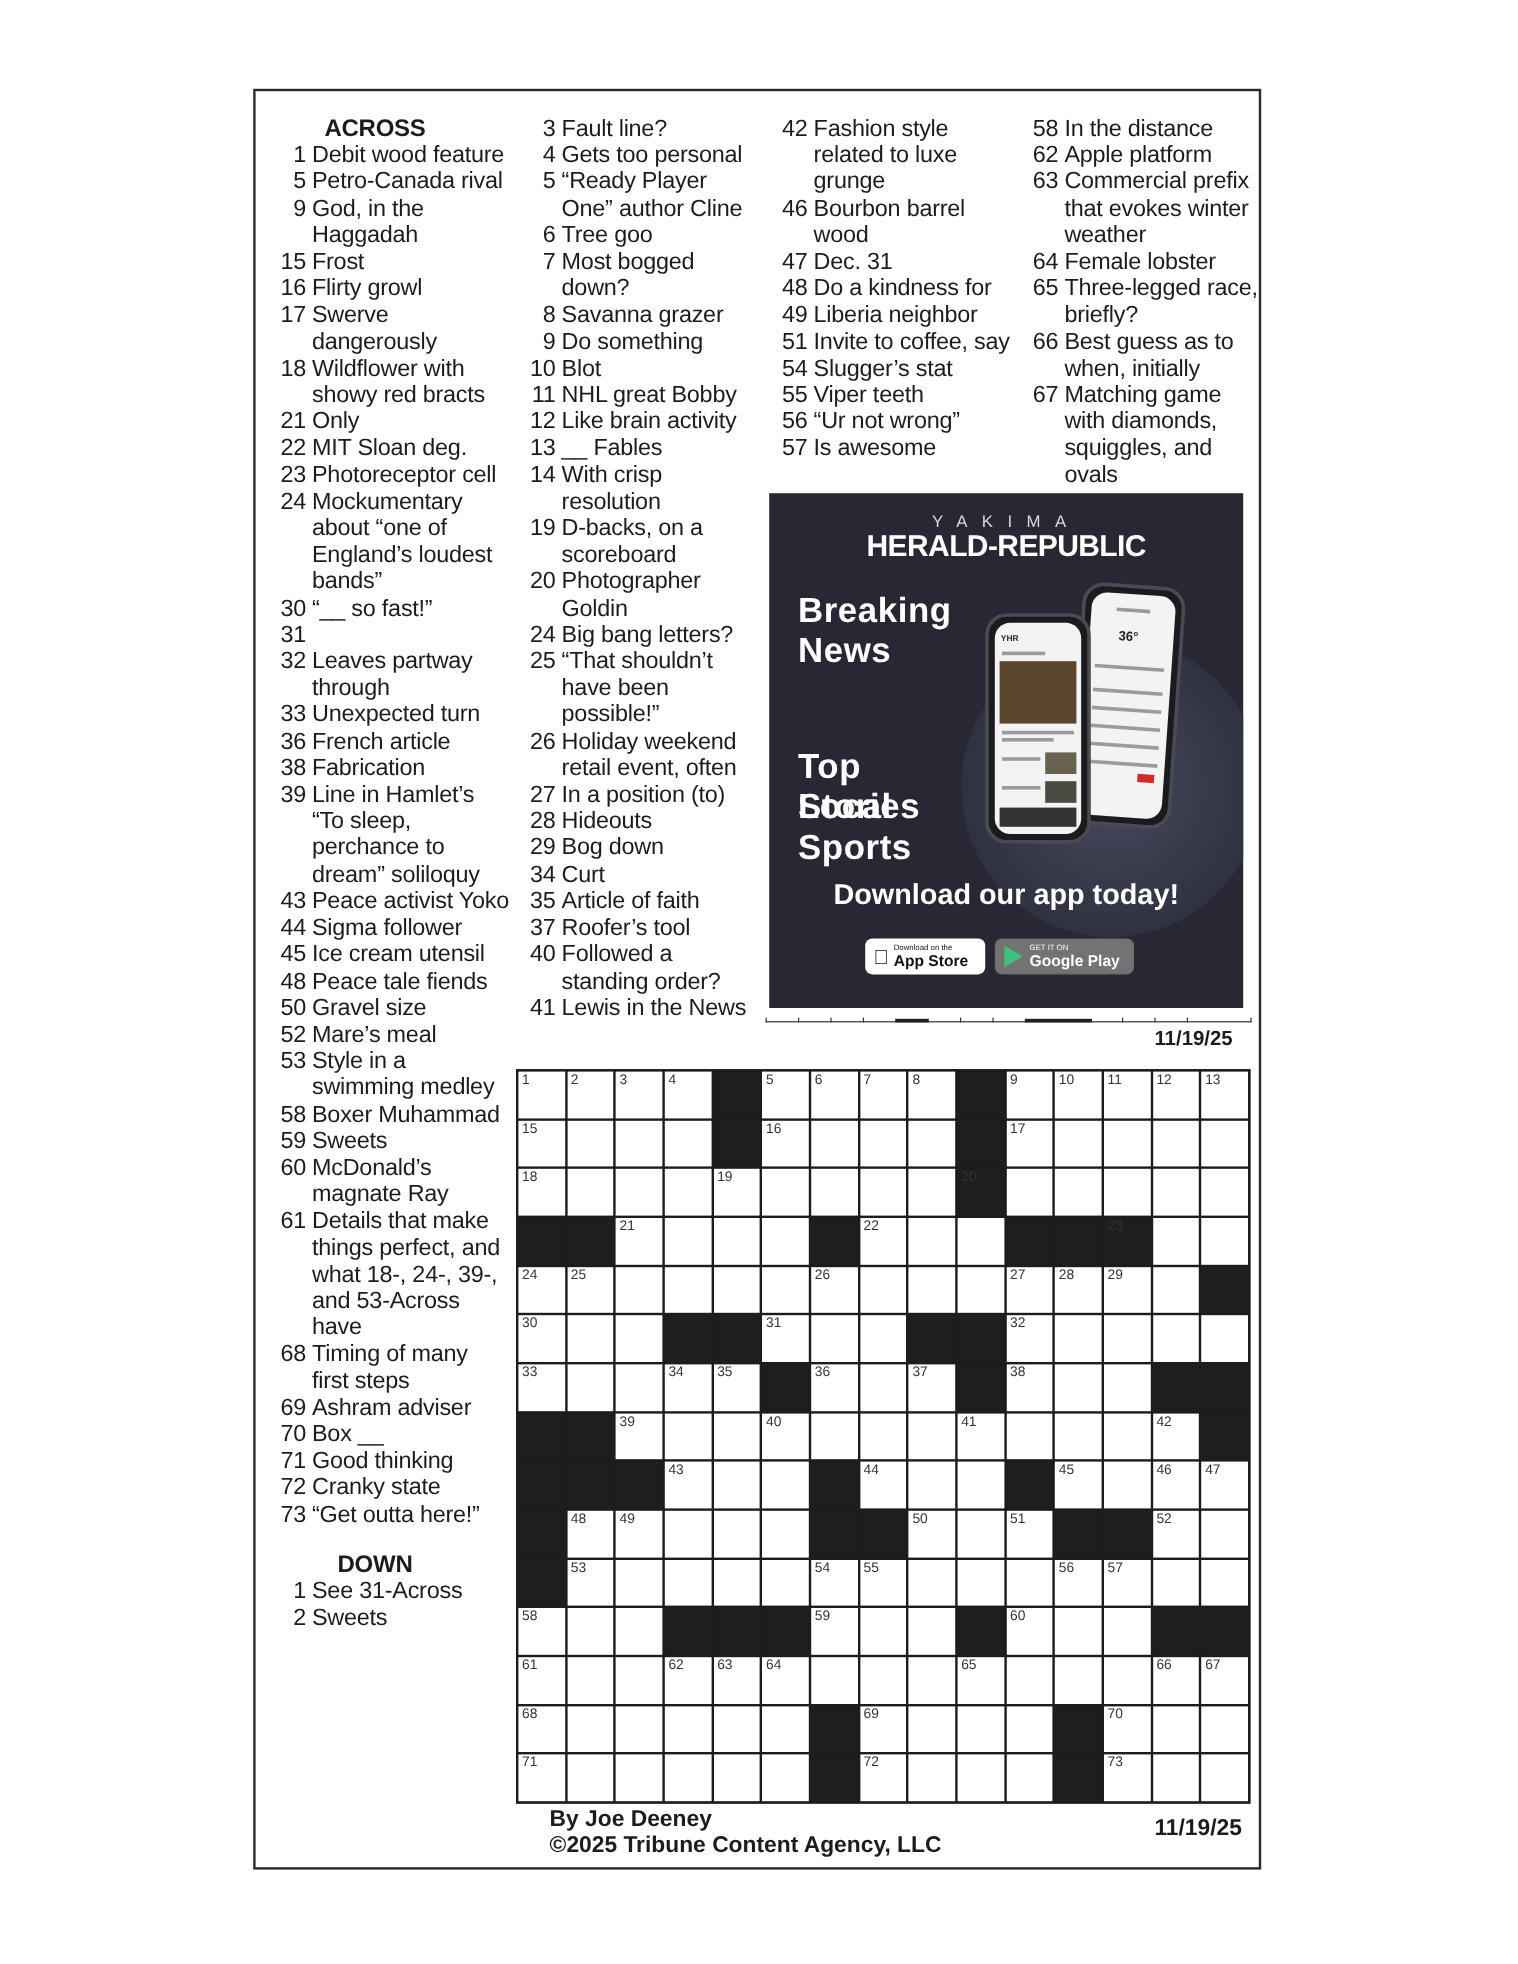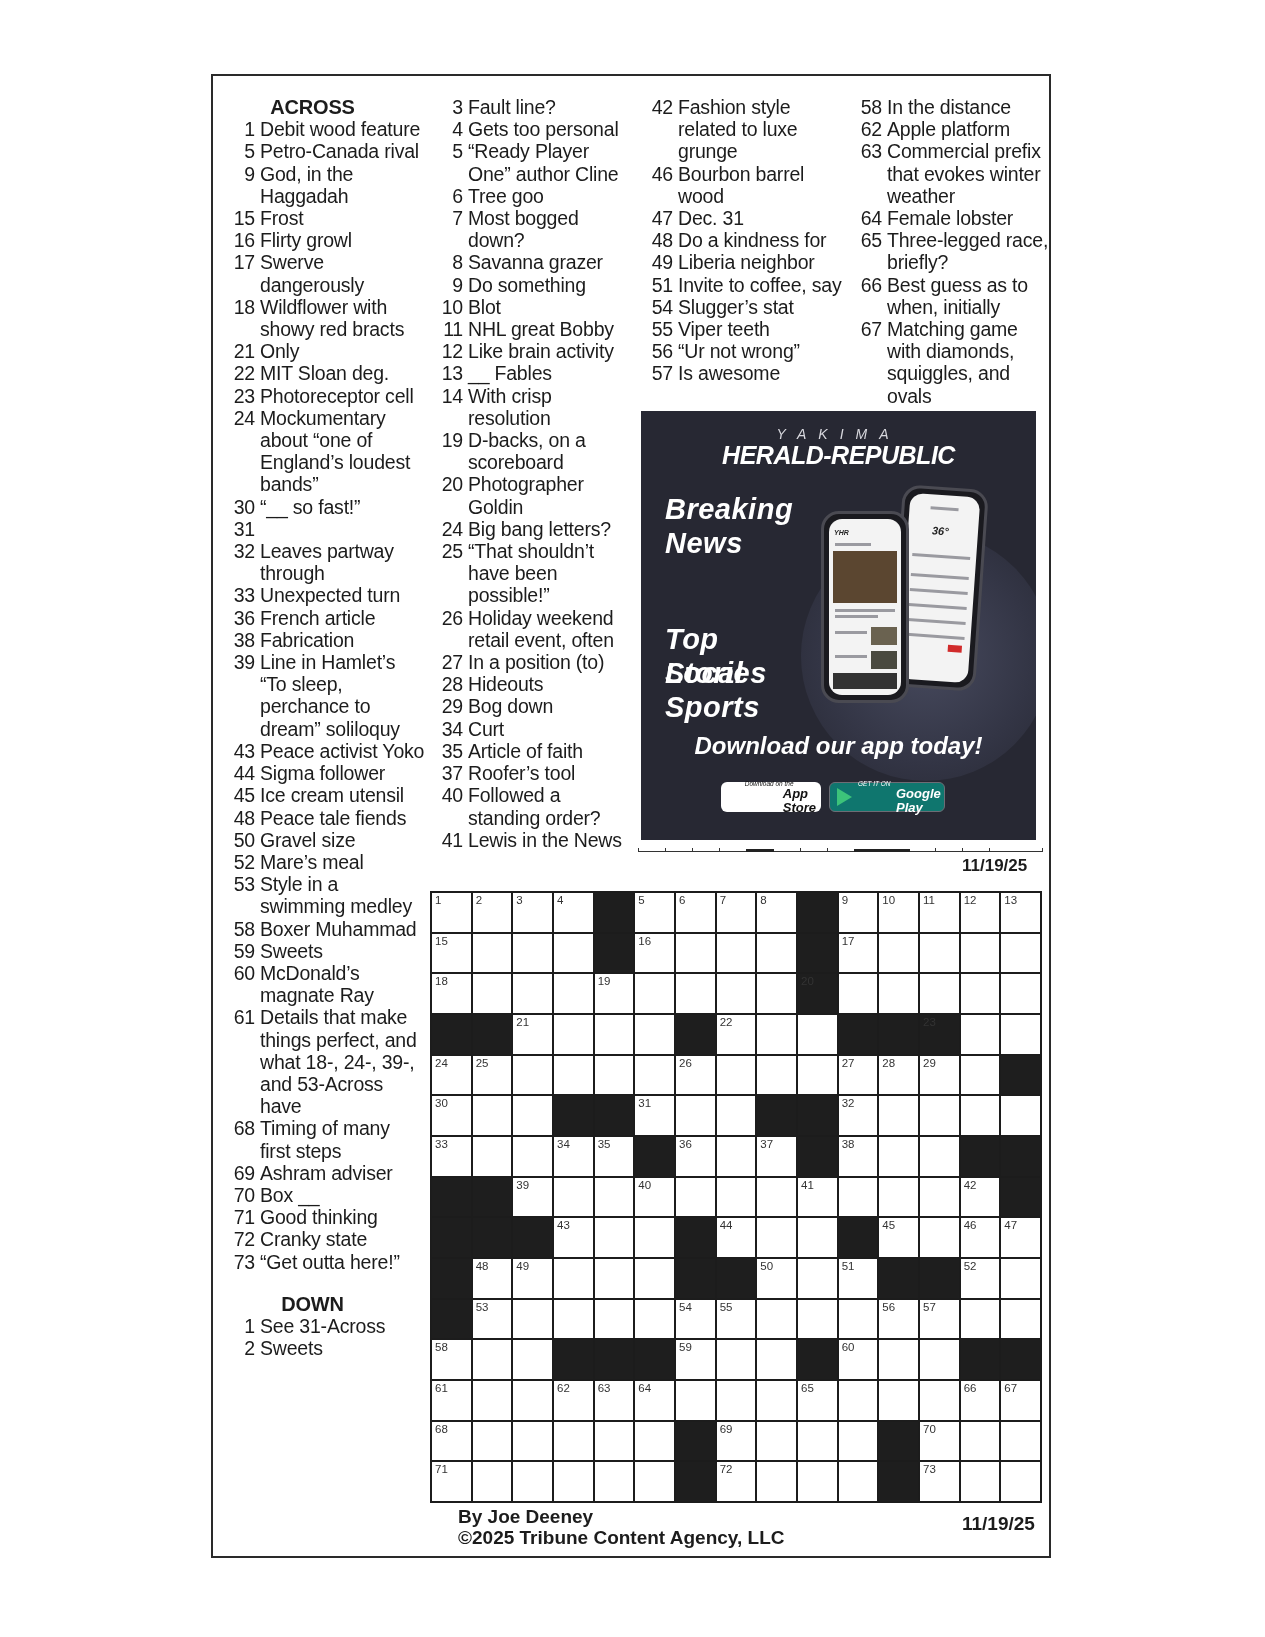--- a/index.html
+++ b/index.html
@@ -9,41 +9,41 @@
   .col1 { left: 225px; top: 96px; width: 200px; }
   .col2 { left: 433px; top: 96px; width: 200px; }
   .col3 { left: 643px; top: 96px; width: 200px; }
   .col4 { left: 852px; top: 96px; width: 200px; }
   .hdr { font-weight: bold; text-align: center; font-size: 20px; margin: 0; width: 175px; }
   .hdr.down { margin-top: 20px; }
   .clue { display: flex; }
   .clue .num { width: 30px; text-align: right; padding-right: 5px; flex: none; }
   .clue .txt { flex: 1; }
 
-  .ad { position: absolute; left: 641px; top: 411px; width: 395px; height: 429px; background: #272833; color: #fff; overflow: hidden; font-style: italic; }
+  .ad { position: absolute; left: 641px; top: 411px; width: 395px; height: 429px; background: #272833; color: #fff; overflow: hidden; }
   .ad .yakima { position: absolute; top: 15px; left: 0; width: 100%; text-align: center; font-size: 14px; letter-spacing: 12px; color: #d8d8de; }
   .ad .brand { position: absolute; top: 30px; left: 0; width: 100%; text-align: center; font-size: 25px; font-weight: bold; letter-spacing: -0.5px; }
   .ad .headline { position: absolute; left: 24px; font-size: 29px; font-weight: bold; line-height: 34px; letter-spacing: 0.5px; }
   .ad .h1 { top: 81px; } .ad .h2 { top: 163px; margin-top: 48px; } .ad .h3 { top: 245px; }
   .ad .glow { position: absolute; left: 160px; top: 120px; width: 250px; height: 250px; border-radius: 50%; background: radial-gradient(circle, #474a5e 0%, #333545 60%, #272833 100%); }
   .phone { position: absolute; background: #1a1a1f; border-radius: 18px; border: 3px solid #4a4a52; }
   .phone .screen { position: absolute; left: 5px; top: 5px; right: 5px; bottom: 5px; background: #f3f3f3; border-radius: 13px; overflow: hidden; }
   .phone.back { left: 255px; top: 76px; width: 80px; height: 196px; transform: rotate(4deg); }
   .phone.front { left: 180px; top: 100px; width: 82px; height: 186px; }
   .scr-line { position: absolute; left: 6px; right: 6px; height: 3px; background: #9a9aa0; }
   .scr-img { position: absolute; left: 4px; right: 4px; background: #5b4630; }
   .temp { position: absolute; left: 24px; top: 30px; color: #222; font-size: 11px; font-weight: bold; }
   .red-btn { position: absolute; right: 8px; bottom: 30px; width: 14px; height: 7px; background: #d12b2b; }
   .ad .cta { position: absolute; top: 321px; left: 0; width: 100%; text-align: center; font-size: 24px; font-weight: bold; }
   .store { position: absolute; top: 371px; height: 30px; border-radius: 6px; display: flex; align-items: center; box-sizing: border-box; padding: 0 7px; }
   .store.apple { left: 80px; width: 100px; background: #ffffff; color: #111; }
-  .store.google { left: 188px; width: 116px; background: #0f766e; color: #fff; border: 1px solid #6d6d75; }
+  .store.google { left: 188px; width: 116px; background: #737373; color: #fff; border: 1px solid #6d6d75; }
   .store .ico { font-size: 17px; margin-right: 4px; line-height: 1; }
   .store .small { font-size: 6.5px; line-height: 7px; }
-  .store .big { font-size: 13px; font-weight: bold; line-height: 14px; margin-left: 38px; }
+  .store .big { font-size: 13px; font-weight: bold; line-height: 14px; }
   .play-tri { width: 0; height: 0; border-top: 9px solid transparent; border-bottom: 9px solid transparent; border-left: 15px solid #3cc37a; margin-right: 6px; position: relative; }
 
   .ruler { position: absolute; left: 638px; top: 851px; width: 405px; height: 1px; background: #333; }
   .ruler .tick { position: absolute; top: -3px; width: 1px; height: 4px; background: #333; }
   .ruler .bar { position: absolute; top: -2px; height: 3px; background: #222; }
 
   .date-top { position: absolute; left: 962px; top: 856px; font-size: 17px; font-weight: bold; }
   .grid { position: absolute; left: 430px; top: 891px; width: 612px; height: 612px; display: grid; grid-template-columns: repeat(15, 1fr); grid-template-rows: repeat(15, 1fr); border: 2px solid #1c1c1c; box-sizing: border-box; background: #1c1c1c; gap: 2px; }
   .cell { background: #ffffff; position: relative; }
   .cell.black { background: #1e1e1e; }

